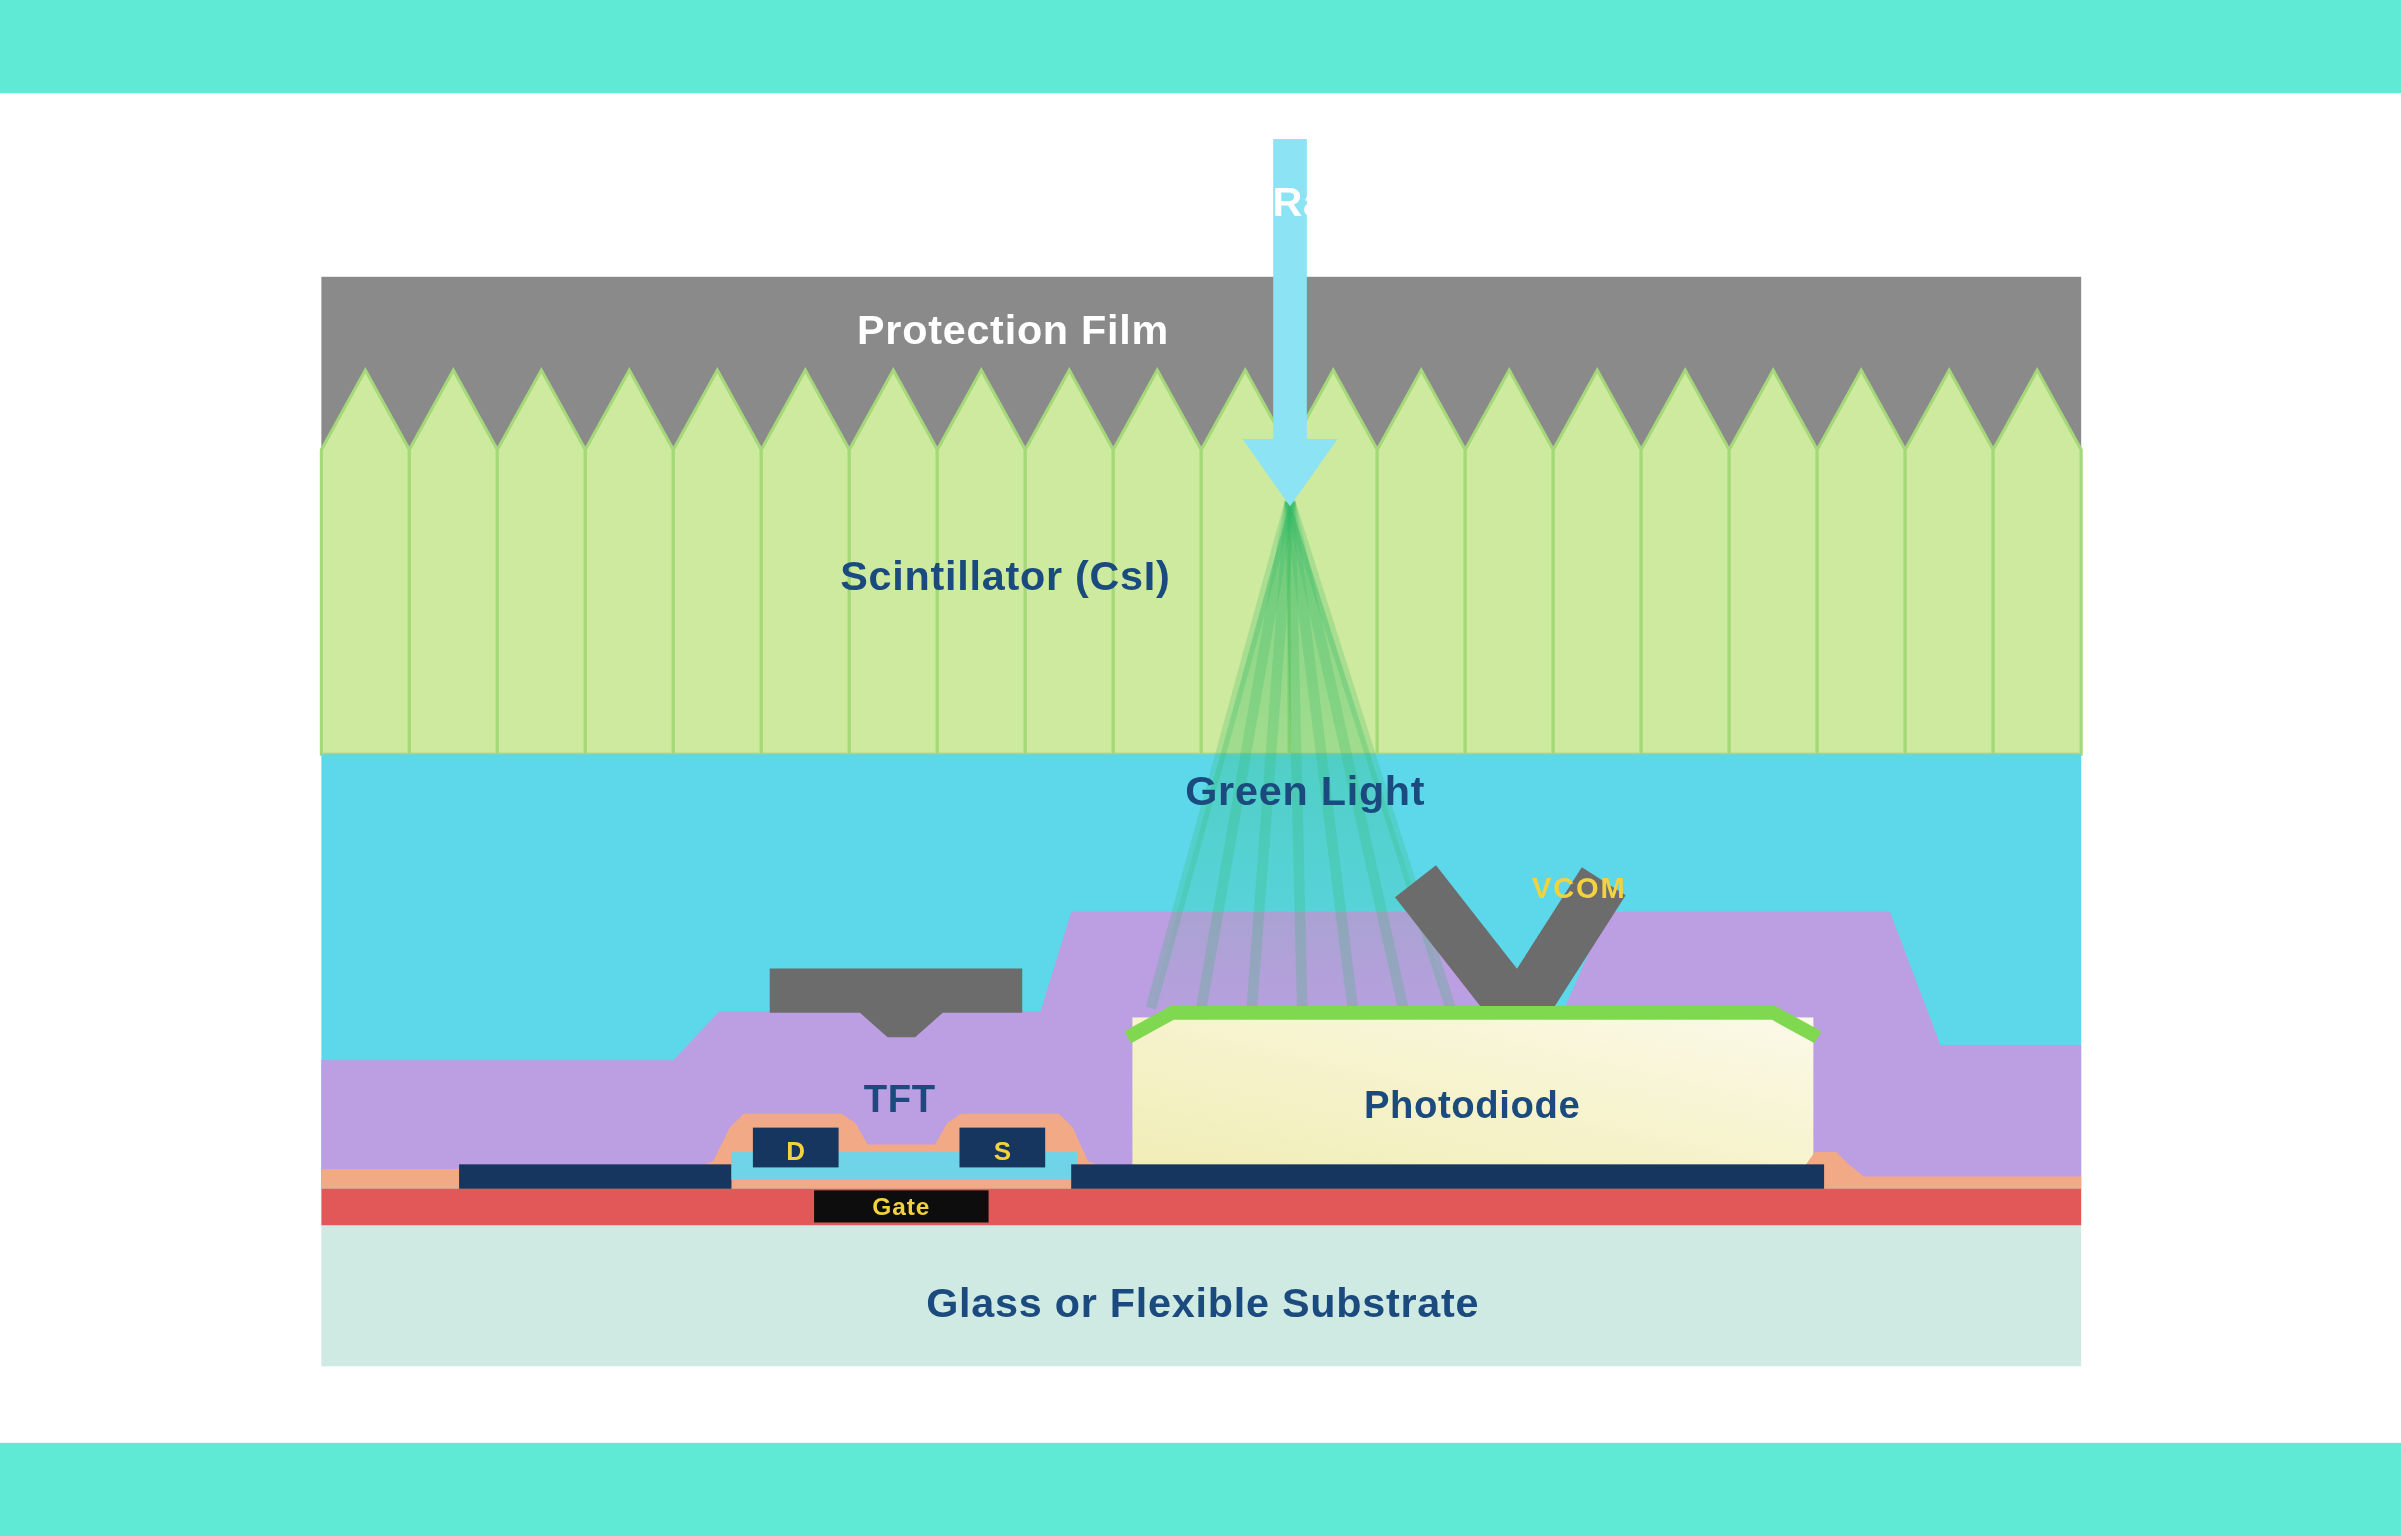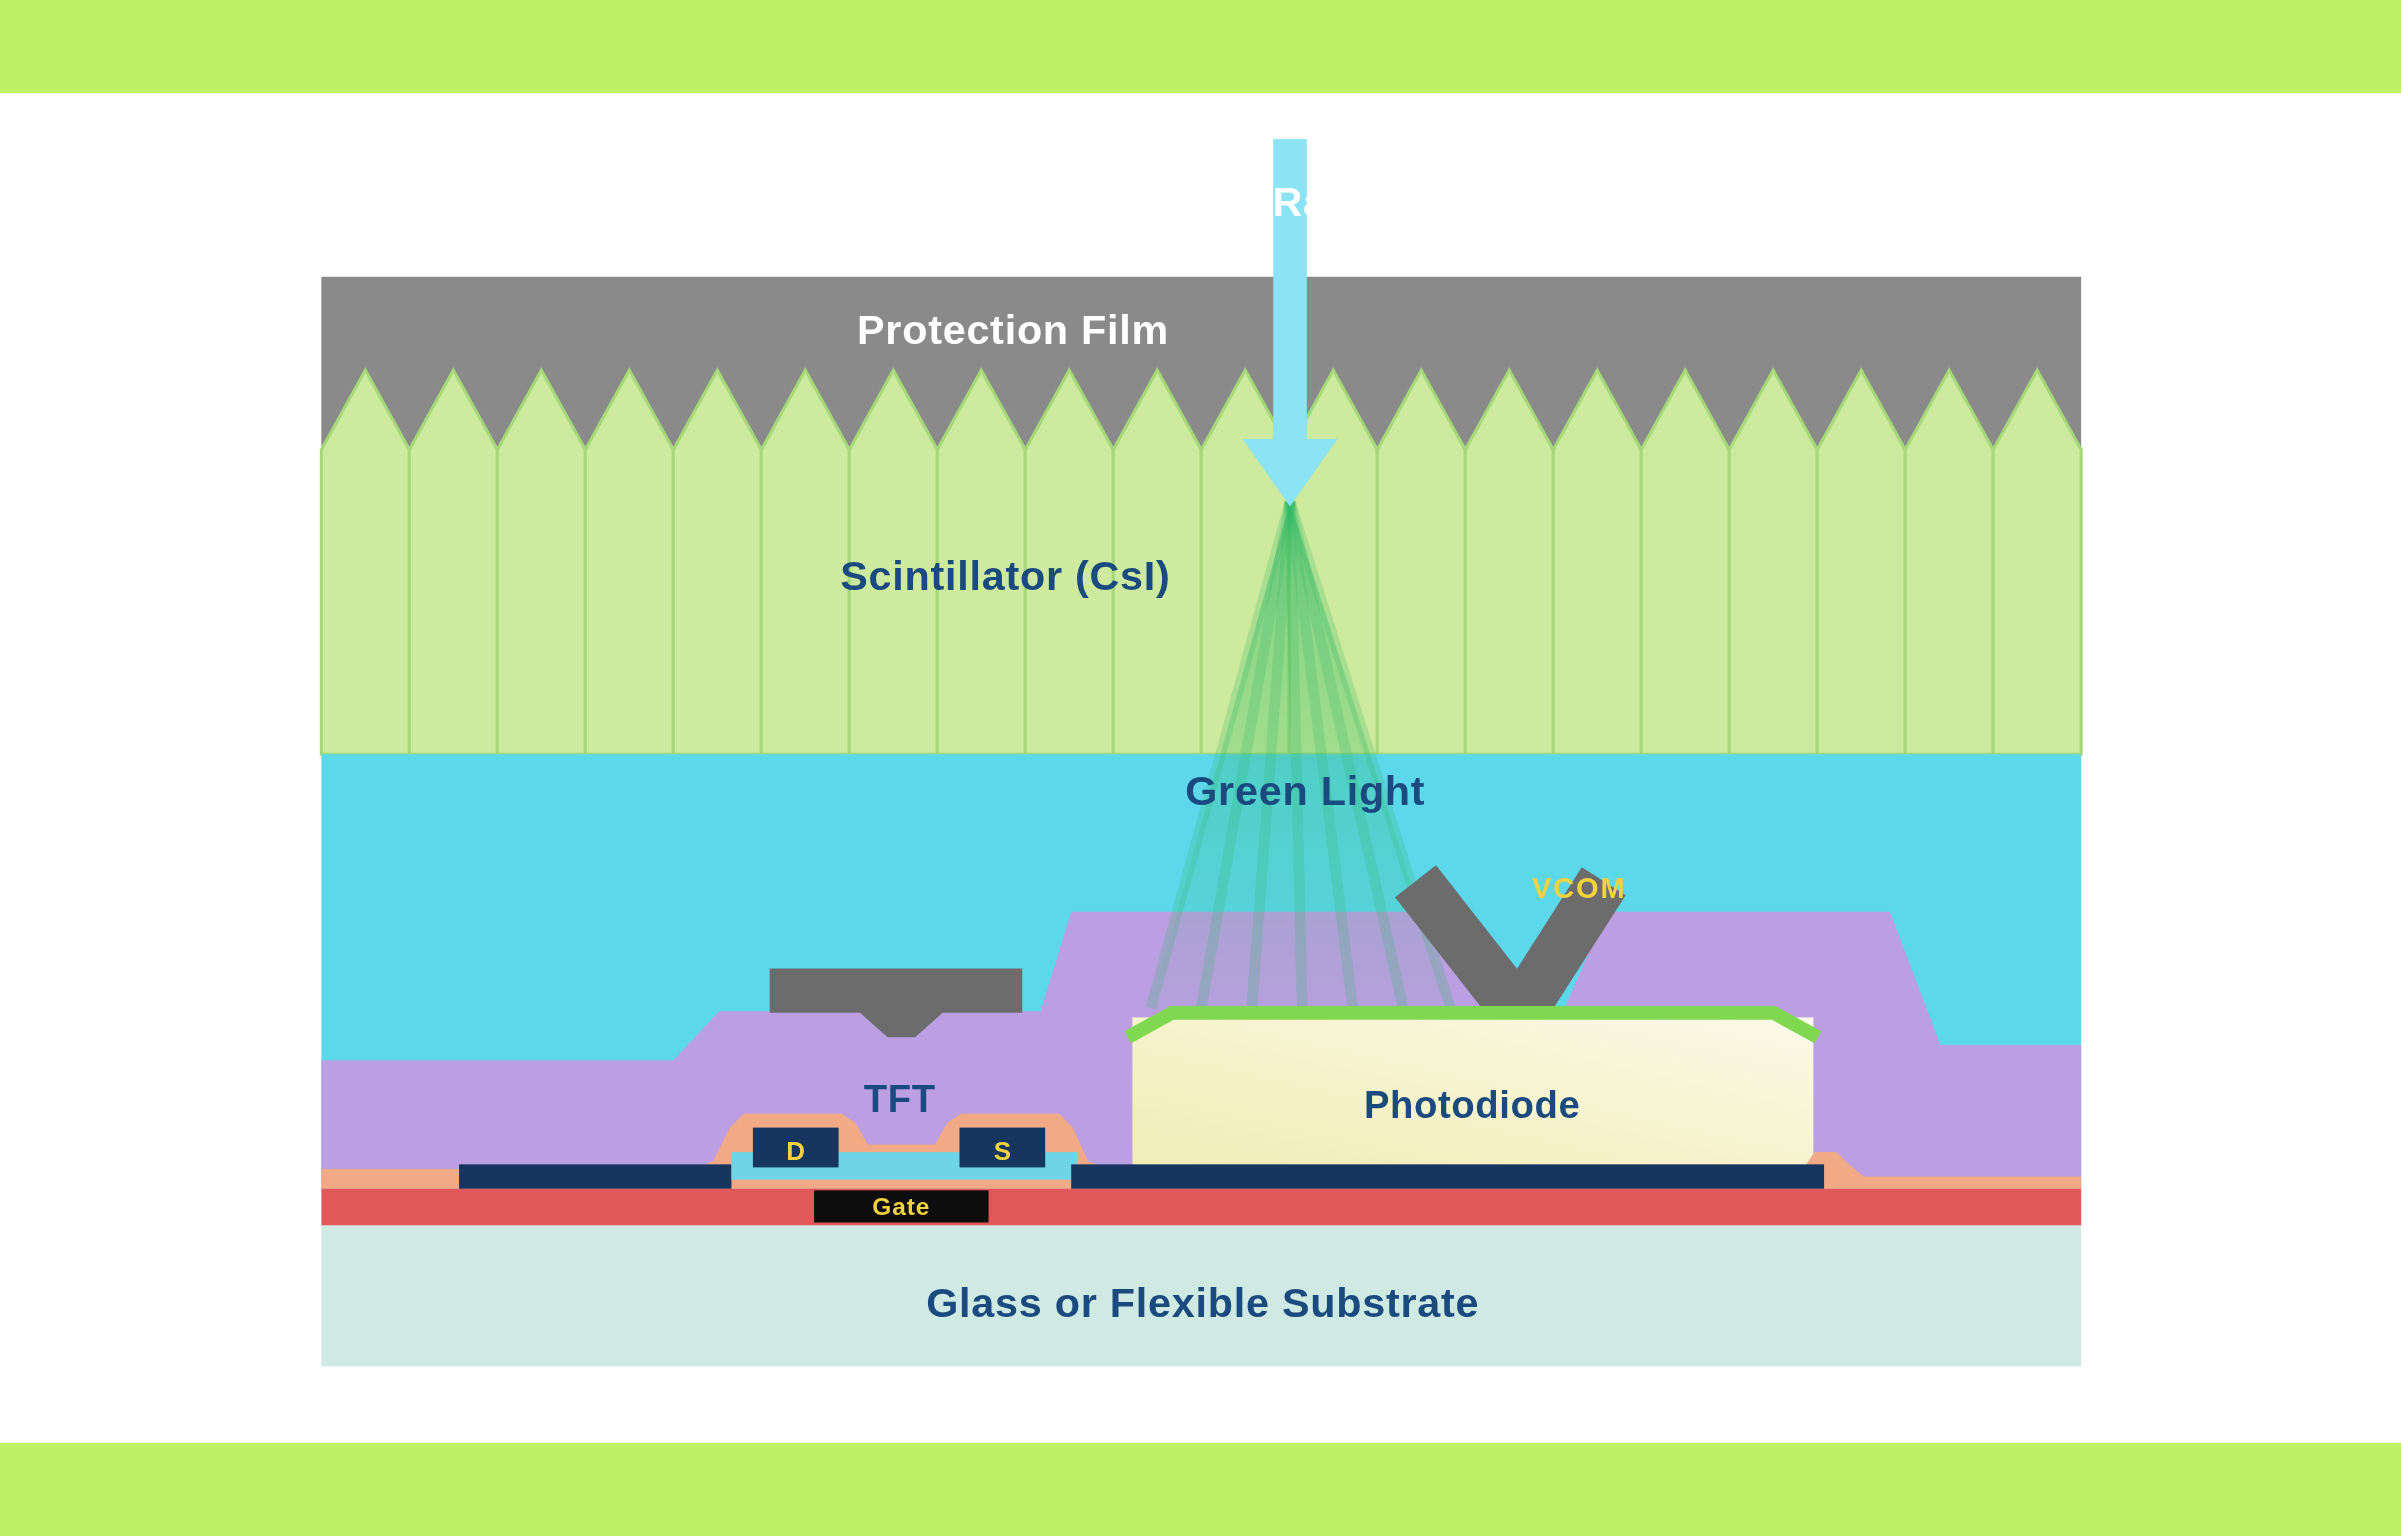--- a/index.html
+++ b/index.html
@@ -1,16 +1,16 @@
 <!DOCTYPE html>
 <html style="font-size:7.7px"><head>
 <meta charset="utf-8">
 <style>
   html,body{margin:0;padding:0;background:#ffffff;}
-  .stage{width:100vw;height:100vh;display:flex;align-items:center;justify-content:center;background:#bef264;text-align:right;}
+  .stage{width:100vw;height:100vh;display:flex;align-items:center;justify-content:center;background:#5eead4;text-align:right;}
   svg{display:block;width:100%;height:100%;font-family:"Liberation Sans",sans-serif;}
   text{font-weight:bold;text-anchor:middle;}
   .lbl-xl{font-size:27px;letter-spacing:.5px;}
   .lbl-l{font-size:25px;letter-spacing:.4px;}
   .lbl-s{font-size:19px;letter-spacing:1.2px;}
   .lbl-xs{font-size:17px;}
   .lbl-gate{font-size:16px;letter-spacing:.6px;}
 </style>
 </head>
 <body>

